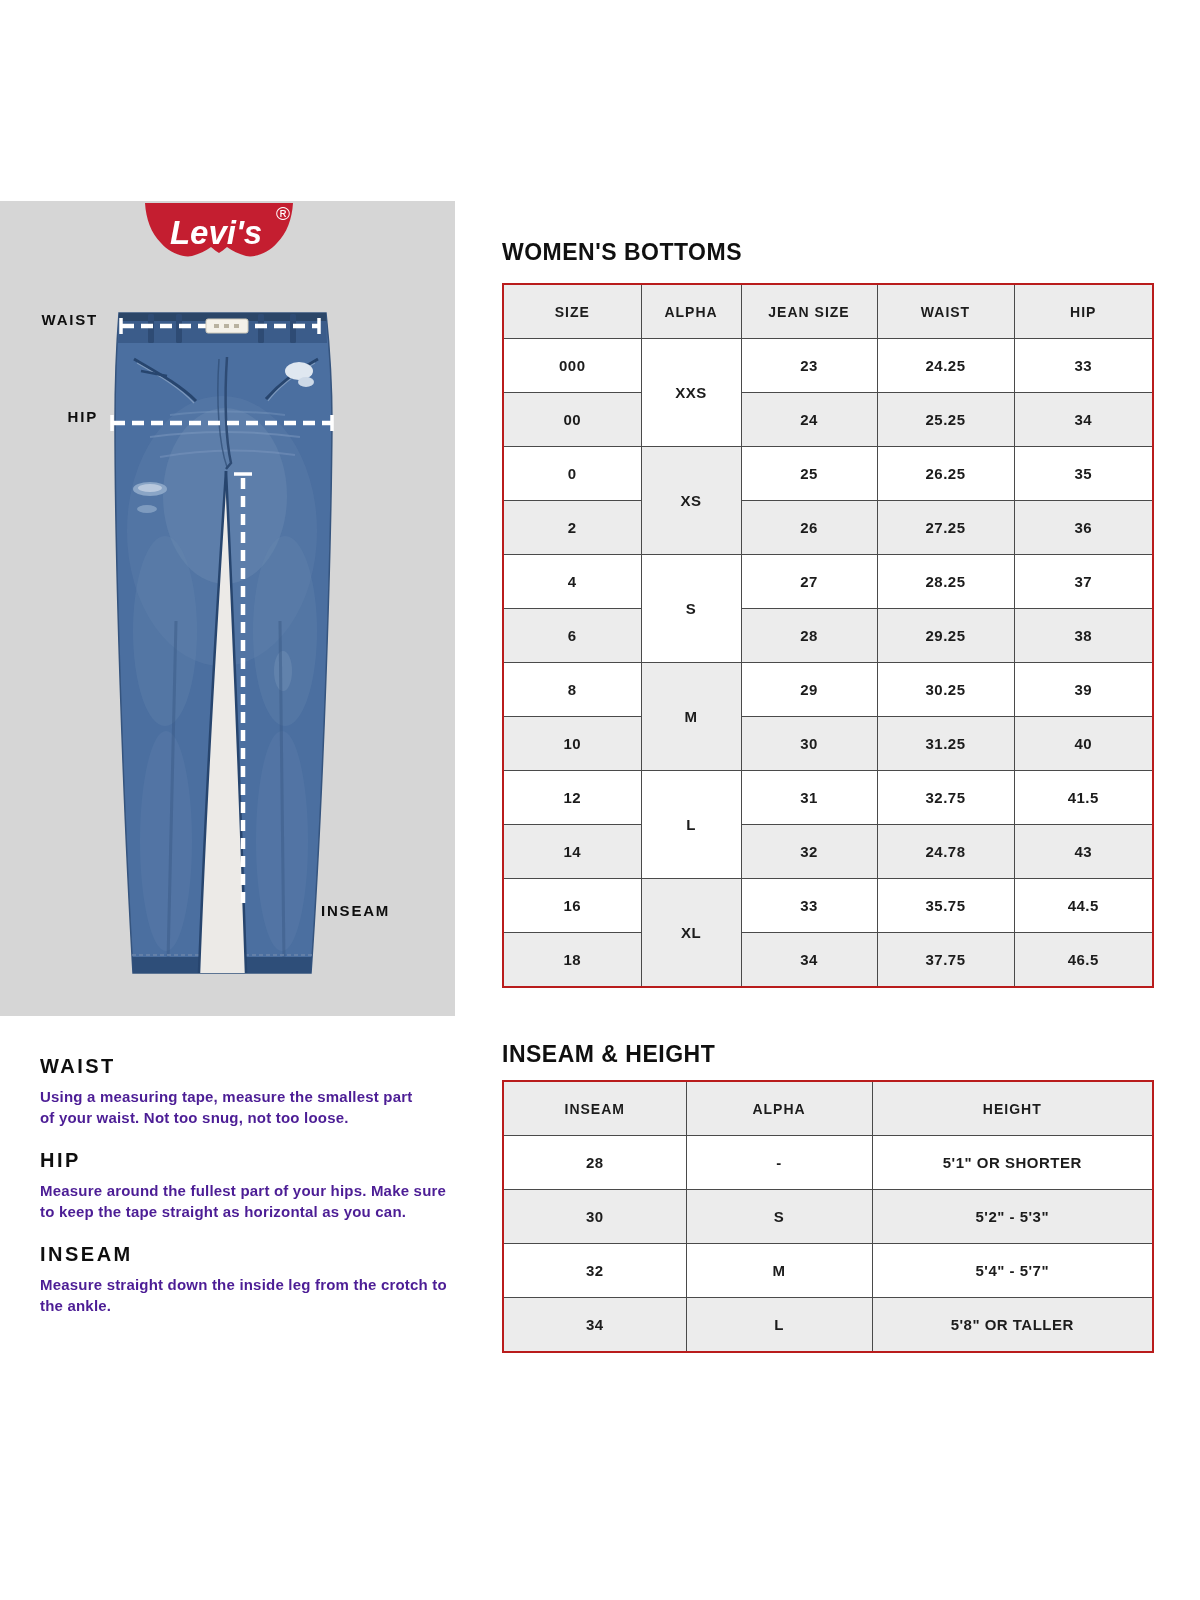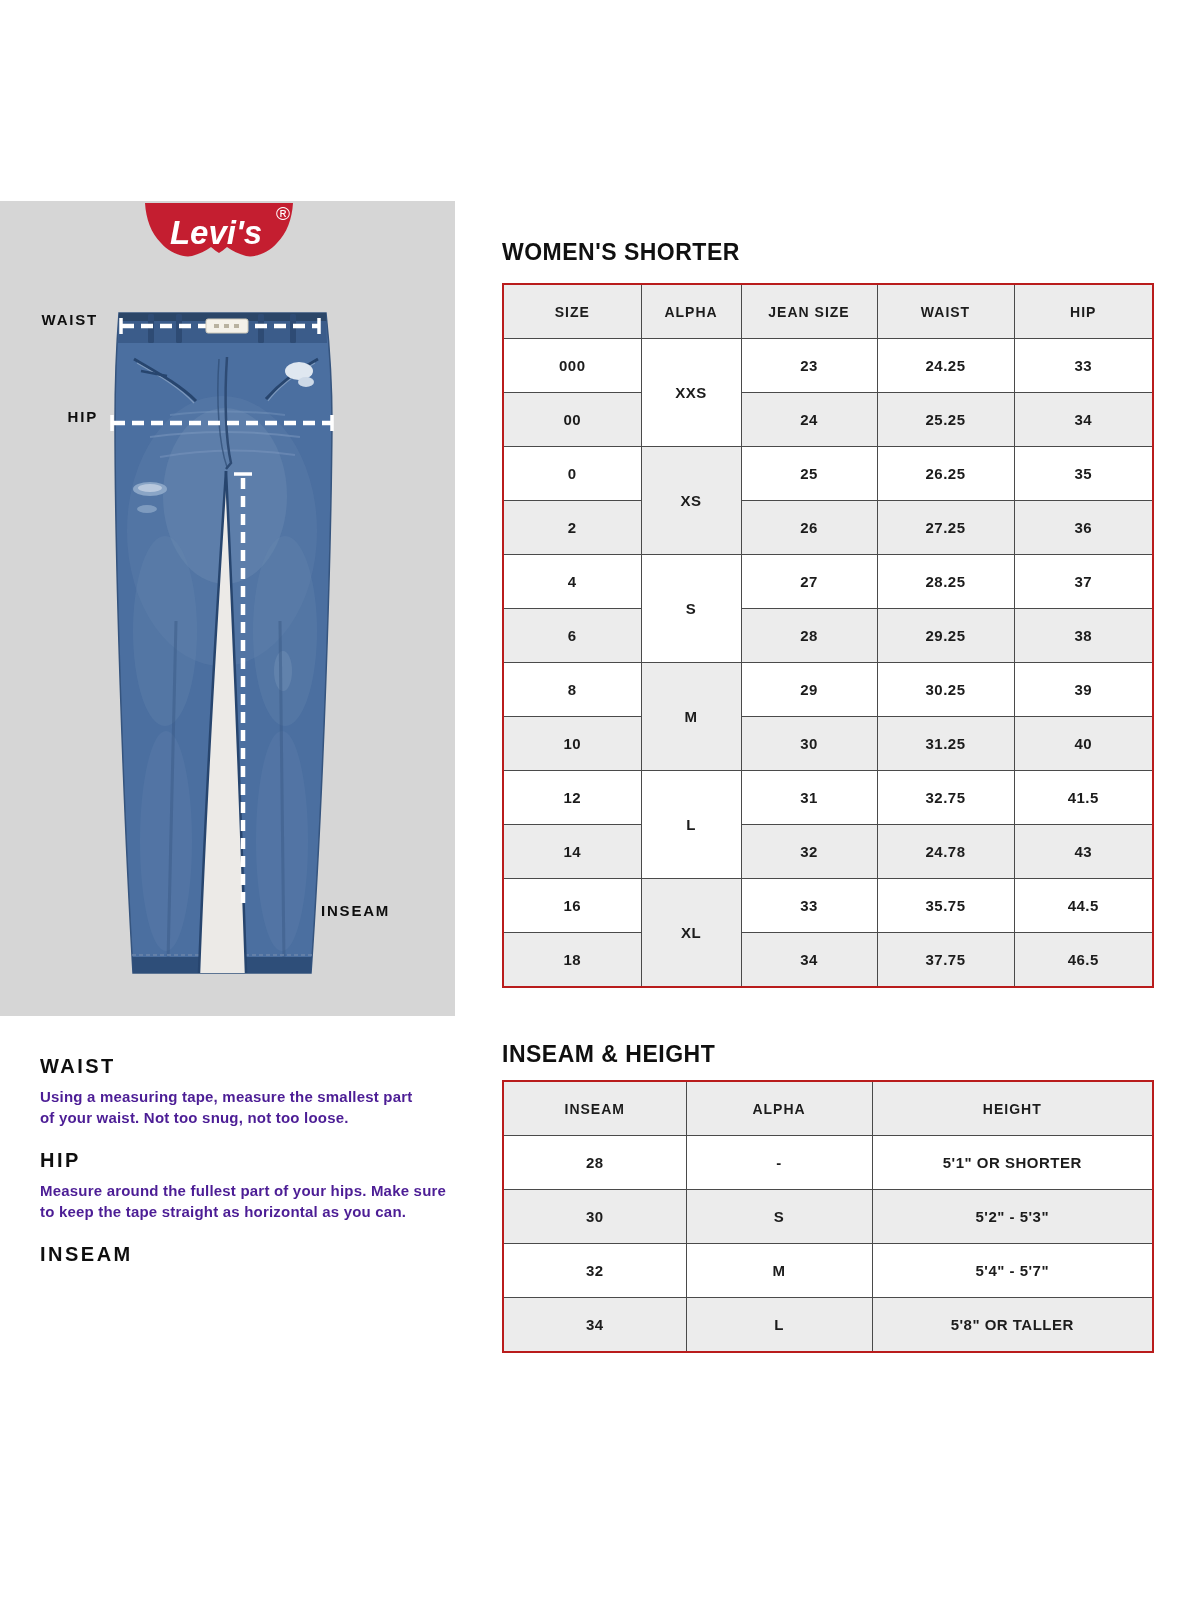--- a/index.html
+++ b/index.html
@@ -144,21 +144,21 @@
       <path d="M2,0 H150 C149,16 144,30 134,40 C126,49 113,55 103,53 C96,51 89,48 84,44 C81,46.5 78.5,48.5 76,50 C73.5,48.5 71,46.5 68,44 C63,48 56,51 49,53 C39,55 26,49 18,40 C8,30 3,16 2,0 Z" fill="#c41e30"></path>
       <text x="73" y="41" text-anchor="middle" font-family="Liberation Sans, sans-serif" font-size="33" font-weight="bold" font-style="italic" fill="#ffffff">Levi's</text>
       <text x="140" y="17" text-anchor="middle" font-family="Liberation Sans, sans-serif" font-size="19" fill="#ffffff">®</text>
     </svg>
 
     <div class="measure-label label-waist">WAIST</div>
     <div class="measure-label label-hip">HIP</div>
     <div class="measure-label label-inseam">INSEAM</div>
   </div>
 
-  <div class="section-title title-bottoms">WOMEN'S SHORTER</div>
+  <div class="section-title title-bottoms">WOMEN'S BOTTOMS</div>
 
   <table class="size-table table-bottoms">
     <colgroup>
         <col style="width:138px">
         <col style="width:100px">
         <col style="width:136px">
         <col style="width:137px">
         <col style="width:139px">
       </colgroup>
     <thead>
@@ -297,16 +297,18 @@
       <div class="guide-line">Using a measuring tape, measure the smallest part</div>
       <div class="guide-line">of your waist. Not too snug, not too loose.</div>
     </div>
     <div class="guide-sec">
       <div class="guide-heading">HIP</div>
       <div class="guide-line">Measure around the fullest part of your hips. Make sure</div>
       <div class="guide-line">to keep the tape straight as horizontal as you can.</div>
     </div>
     <div class="guide-sec">
       <div class="guide-heading">INSEAM</div>
+      <div class="guide-line">Measure straight down the inside leg from the crotch to</div>
+      <div class="guide-line">the ankle.</div>
     </div>
   </div>
 
 </div>
 
 </body></html>

